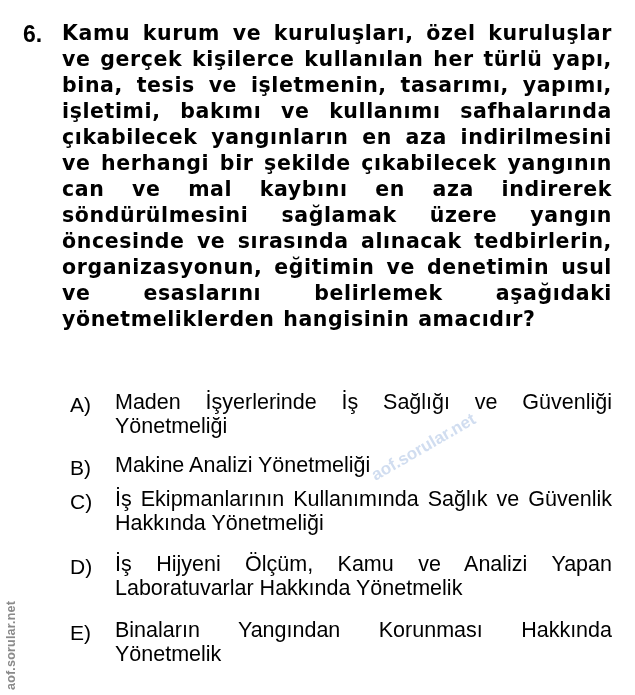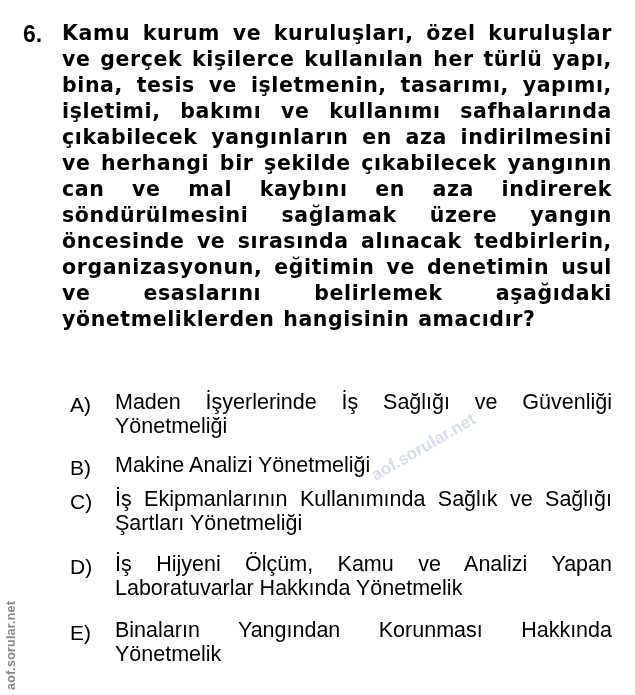--- a/index.html
+++ b/index.html
@@ -51,21 +51,21 @@
   <div class="opt" style="top:0px;">
     <span class="opt-label">A)</span>
     <span class="opt-text">Maden İşyerlerinde İş Sağlığı ve Güvenliği Yönetmeliği</span>
   </div>
   <div class="opt" style="top:63px;">
     <span class="opt-label">B)</span>
     <span class="opt-text">Makine Analizi Yönetmeliği</span>
   </div>
   <div class="opt" style="top:97px;">
     <span class="opt-label">C)</span>
-    <span class="opt-text">İş Ekipmanlarının Kullanımında Sağlık ve Sağlığı Şartları Yönetmeliği</span>
+    <span class="opt-text">İş Ekipmanlarının Kullanımında Sağlık ve Güvenlik Hakkında Yönetmeliği</span>
   </div>
   <div class="opt" style="top:162px;">
     <span class="opt-label">D)</span>
     <span class="opt-text">İş Hijyeni Ölçüm, Kamu ve Analizi Yapan Laboratuvarlar Hakkında Yönetmelik</span>
   </div>
   <div class="opt" style="top:228px;">
     <span class="opt-label">E)</span>
     <span class="opt-text">Binaların Yangından Korunması Hakkında Yönetmelik</span>
   </div>
 </div>

